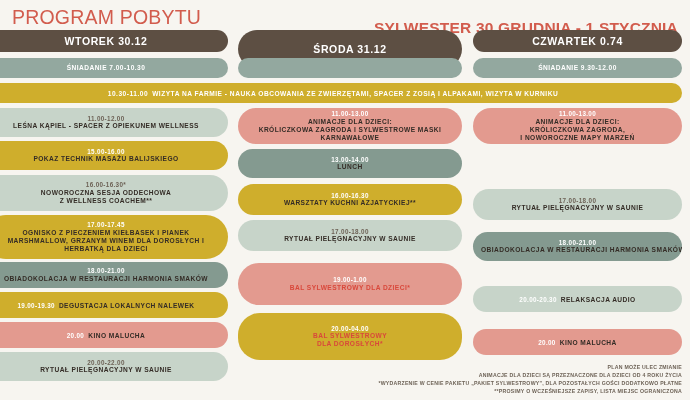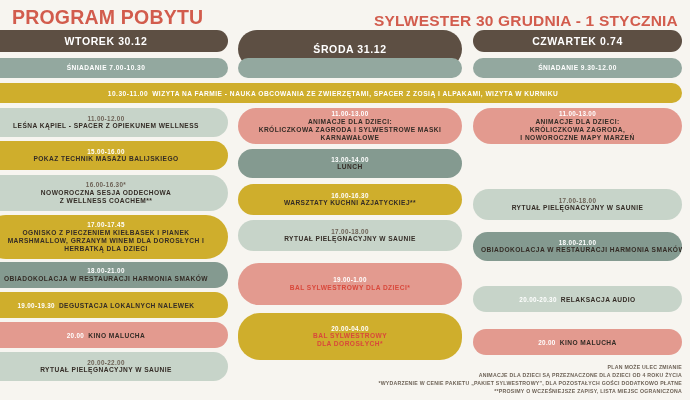--- a/index.html
+++ b/index.html
@@ -28,30 +28,30 @@
     top: 5px;
     left: 0;
     width: 690px;
     height: 25px;
   }
   .title-main {
     position: absolute;
     left: 12px;
     top: 0;
     font-size: 19.5px;
-    font-weight: bold;
+    font-weight: normal;
     letter-spacing: 0.2px;
     color: #d25c4d;
     line-height: 25px;
     white-space: nowrap;
   }
   .title-sub {
     position: absolute;
     right: 12px;
-    top: 4px;
+    top: 11px;
     font-size: 15.5px;
     font-weight: bold;
     letter-spacing: 0.2px;
     color: #d25c4d;
     line-height: 24px;
     white-space: nowrap;
     margin-left: 27px;
   }
 
   

